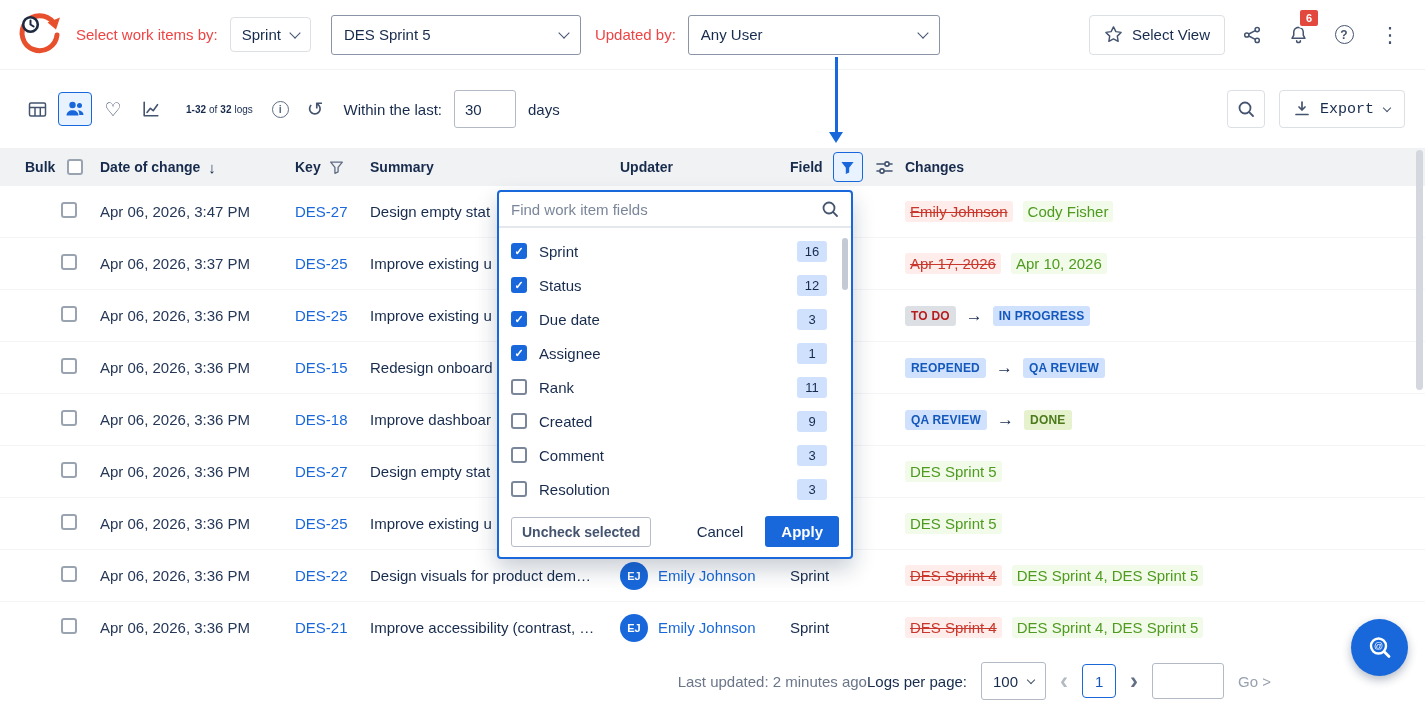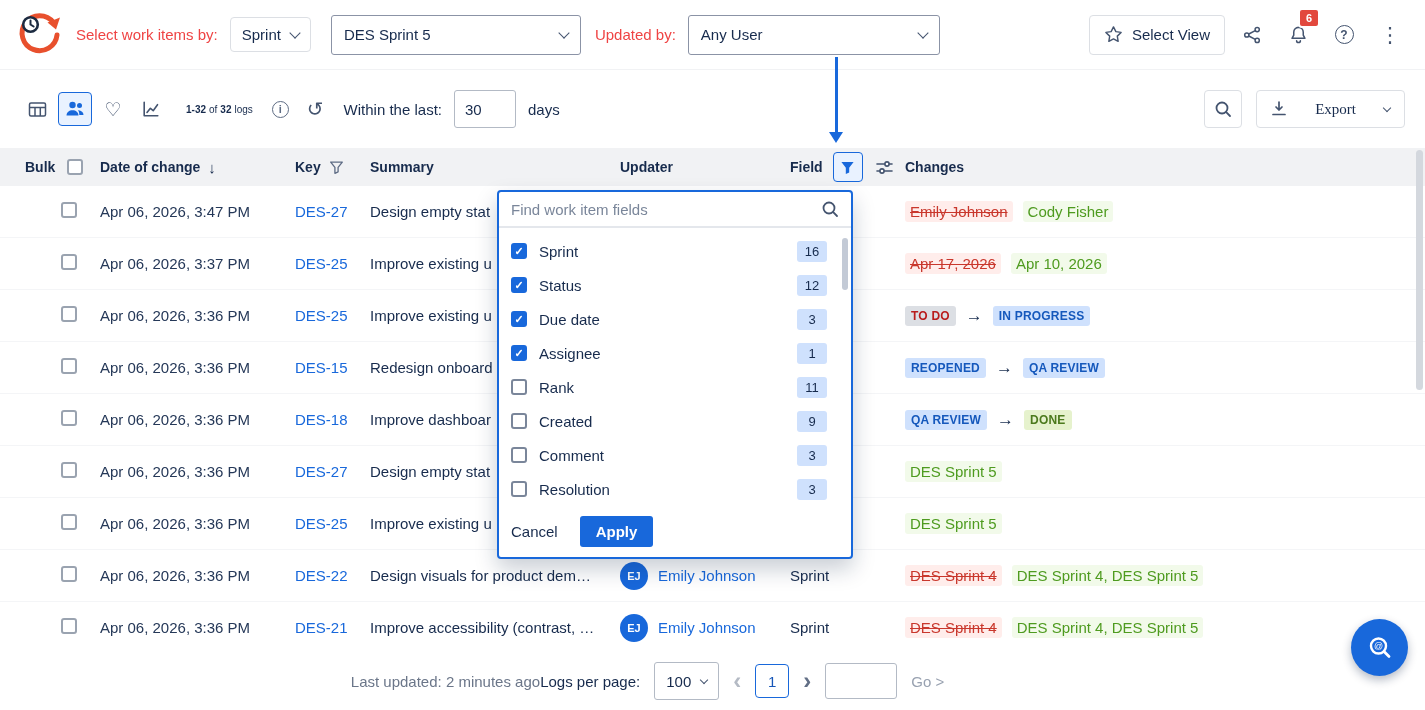--- a/index.html
+++ b/index.html
@@ -31,21 +31,21 @@
 .heart-glyph{font-size:19px;line-height:1}
 .logs-text{margin-left:14px;font-size:10px;white-space:nowrap}
 .logs-text span{margin-right:3px}
 .logs-text .b{font-weight:700}
 .info-circle{width:17px;height:17px;border:1.5px solid #5e6c84;border-radius:50%;display:flex;align-items:center;justify-content:center;font-size:11px;font-weight:700;color:#5e6c84;margin-left:12px}
 .refresh-glyph{font-size:20px;color:#44546f;margin-left:14px;cursor:pointer;line-height:1}
 .within-label{margin-left:16px;white-space:nowrap}
 .days-input{width:62px;height:38px;border:1px solid #b3bac5;border-radius:3px;padding:0 10px;font-size:15px;font-family:inherit;color:#172b4d;margin:0 8px}
 .tb-right{margin-left:auto;display:flex;gap:14px;align-items:center}
 .search-btn{width:38px;height:38px;border:1px solid #dcdfe4;border-radius:4px;background:#fff;display:flex;align-items:center;justify-content:center;cursor:pointer}
-.export-btn{display:flex;align-items:center;gap:28px;height:38px;padding:4px 14px;border:1px solid #dcdfe4;border-radius:4px;background:#fff;font-size:15px;color:#172b4d;cursor:pointer;font-family:Liberation Serif, serif}
+.export-btn{display:flex;align-items:center;gap:10px;height:38px;padding:4px 14px;border:1px solid #dcdfe4;border-radius:4px;background:#fff;font-size:15px;color:#172b4d;cursor:pointer;font-family:Liberation Mono, monospace}
 
 
 .grid-header,.grid-row{display:grid;grid-template-columns:100px 195px 75px 250px 170px 115px 1fr;align-items:center}
 .grid-header{height:38px;background:#f1f2f4;font-weight:700;font-size:14px;color:#172b4d}
 .grid-row{height:52px;border-bottom:1px solid #f4f5f7;font-size:15px}
 .hcell{display:flex;align-items:center;gap:8px}
 .hcell.bulk{padding-left:25px;gap:12px}
 .cbox{width:16px;height:16px;border:2px solid #9aa3b0;border-radius:3px;background:#fff;display:inline-block;cursor:pointer;flex:0 0 auto}
 .bulk-cell{padding-left:61px}
 .date-cell{color:#253858}
@@ -81,21 +81,21 @@
 .popup-footer{display:flex;align-items:center;gap:22px;padding:8px 12px 10px}
 .uncheck-btn{margin-right:auto;border:1px solid #b6bdc9;background:#fff;border-radius:3px;padding:6px 10px;font-size:14px;font-weight:700;color:#44546f;font-family:inherit;cursor:pointer}
 .cancel-btn{background:none;border:none;font-size:15px;font-weight:500;color:#172b4d;font-family:inherit;cursor:pointer}
 .apply-btn{background:#1868db;color:#fff;border:none;border-radius:3px;padding:7px 16px;font-size:15px;font-weight:700;font-family:inherit;cursor:pointer}
 
 
 .annot-line{position:absolute;left:835px;top:57px;width:2.5px;height:77px;background:#1868db;z-index:40}
 .annot-head{position:absolute;left:829px;top:132px;width:0;height:0;border-left:7.5px solid transparent;border-right:7.5px solid transparent;border-top:11px solid #1868db;z-index:40}
 
 
-.page-footer{position:absolute;left:0;right:0;bottom:0;height:58px;display:flex;align-items:center;padding:0 24px;justify-content:center;background:#fff}
+.page-footer{position:absolute;left:0;right:0;bottom:0;height:58px;display:flex;align-items:center;padding:0 24px;justify-content:flex-end;background:#fff}
 .last-updated{color:#6b7689;font-size:15px}
 .pager{display:flex;align-items:center;gap:14px;margin-right:130px}
 .pp-select{display:flex;align-items:center;gap:10px;height:38px;padding:0 11px;border:1px solid #b3bac5;border-radius:3px;cursor:pointer;background:#fff}
 .pg-chev{font-size:24px;color:#b4bac4;line-height:1;cursor:pointer;font-weight:700}
 .pg-chev.enabled{color:#626f86}
 .page-btn{width:34px;height:34px;border:1.5px solid #1868db;border-radius:4px;color:#1656b8;background:#fff;display:flex;align-items:center;justify-content:center;font-size:15px;cursor:pointer;font-family:inherit}
 .page-input{width:72px;height:36px;border:1px solid #b3bac5;border-radius:3px;padding:0 8px;font-family:inherit;font-size:15px}
 .go-label{color:#98a1b0;font-size:15px;cursor:pointer}
 
 
@@ -440,20 +440,21 @@
           <span class="count-badge">3</span>
         </label>
         <label class="popup-item">
           <span class="pcb"></span>
           <span class="pi-label">Resolution</span>
           <span class="count-badge">3</span>
         </label>
       </div>
     <div class="popup-scroll"></div>
     <div class="popup-footer">
+      <button class="uncheck-btn">Uncheck selected</button>
       <button class="cancel-btn">Cancel</button>
       <button class="apply-btn">Apply</button>
     </div>
   </div>
 
   <div class="annot-line"></div>
   <div class="annot-head"></div>
 
   <div class="page-footer">
     <span class="last-updated">Last updated: 2 minutes ago</span>

